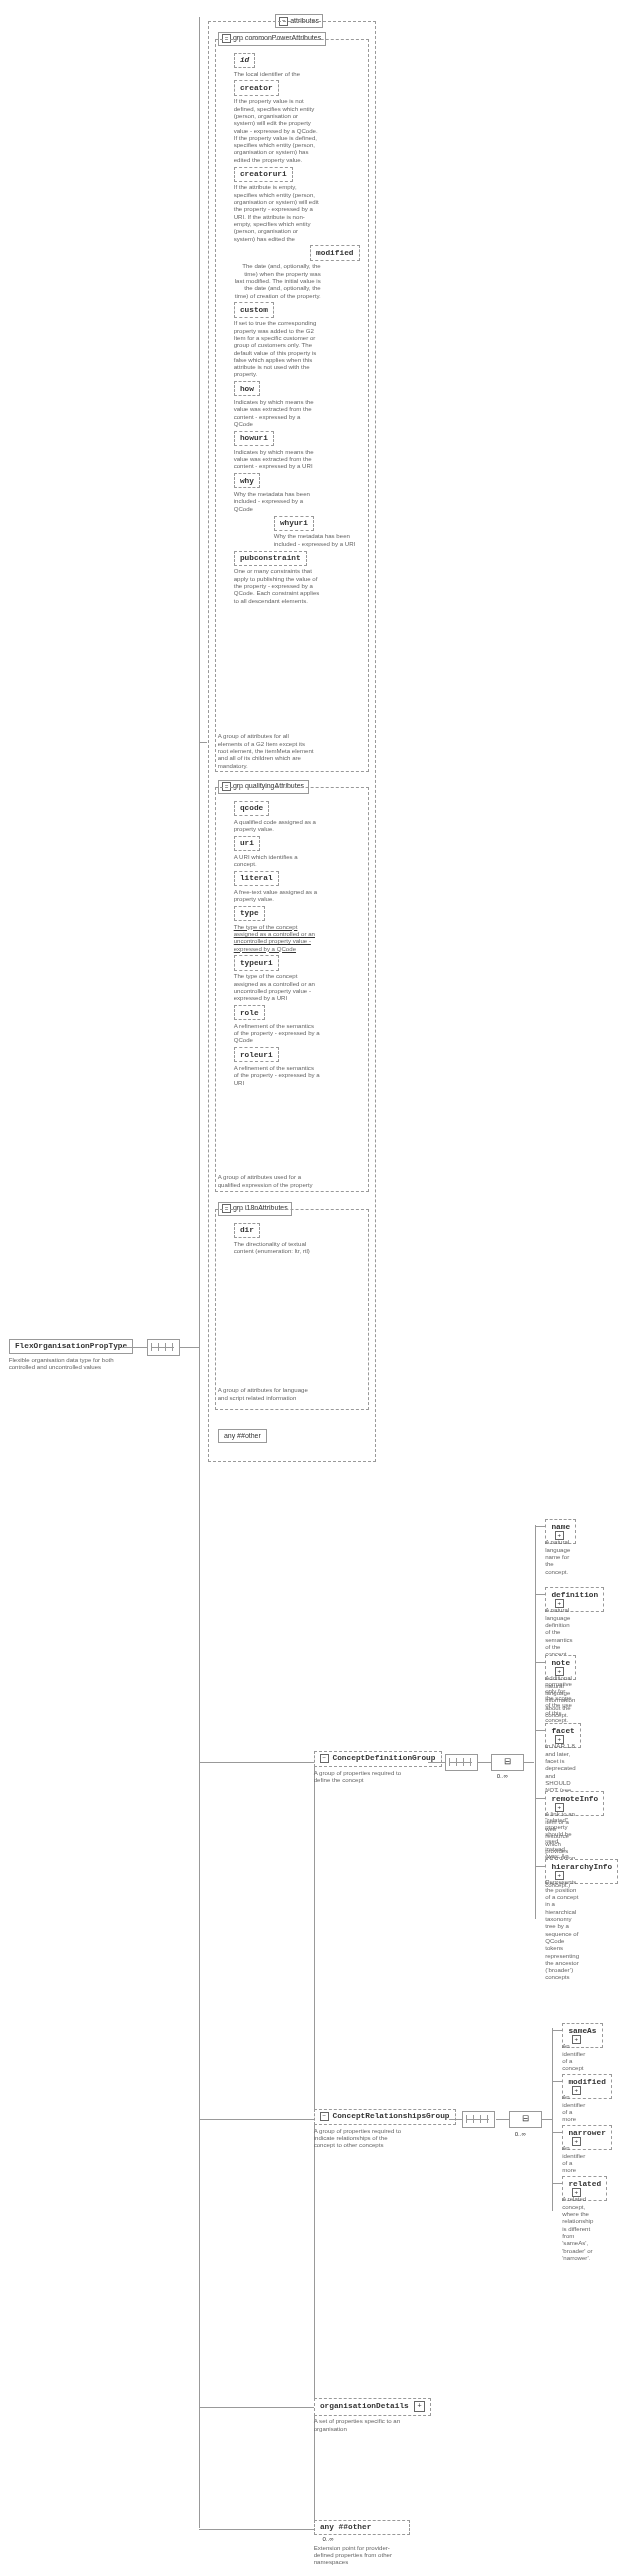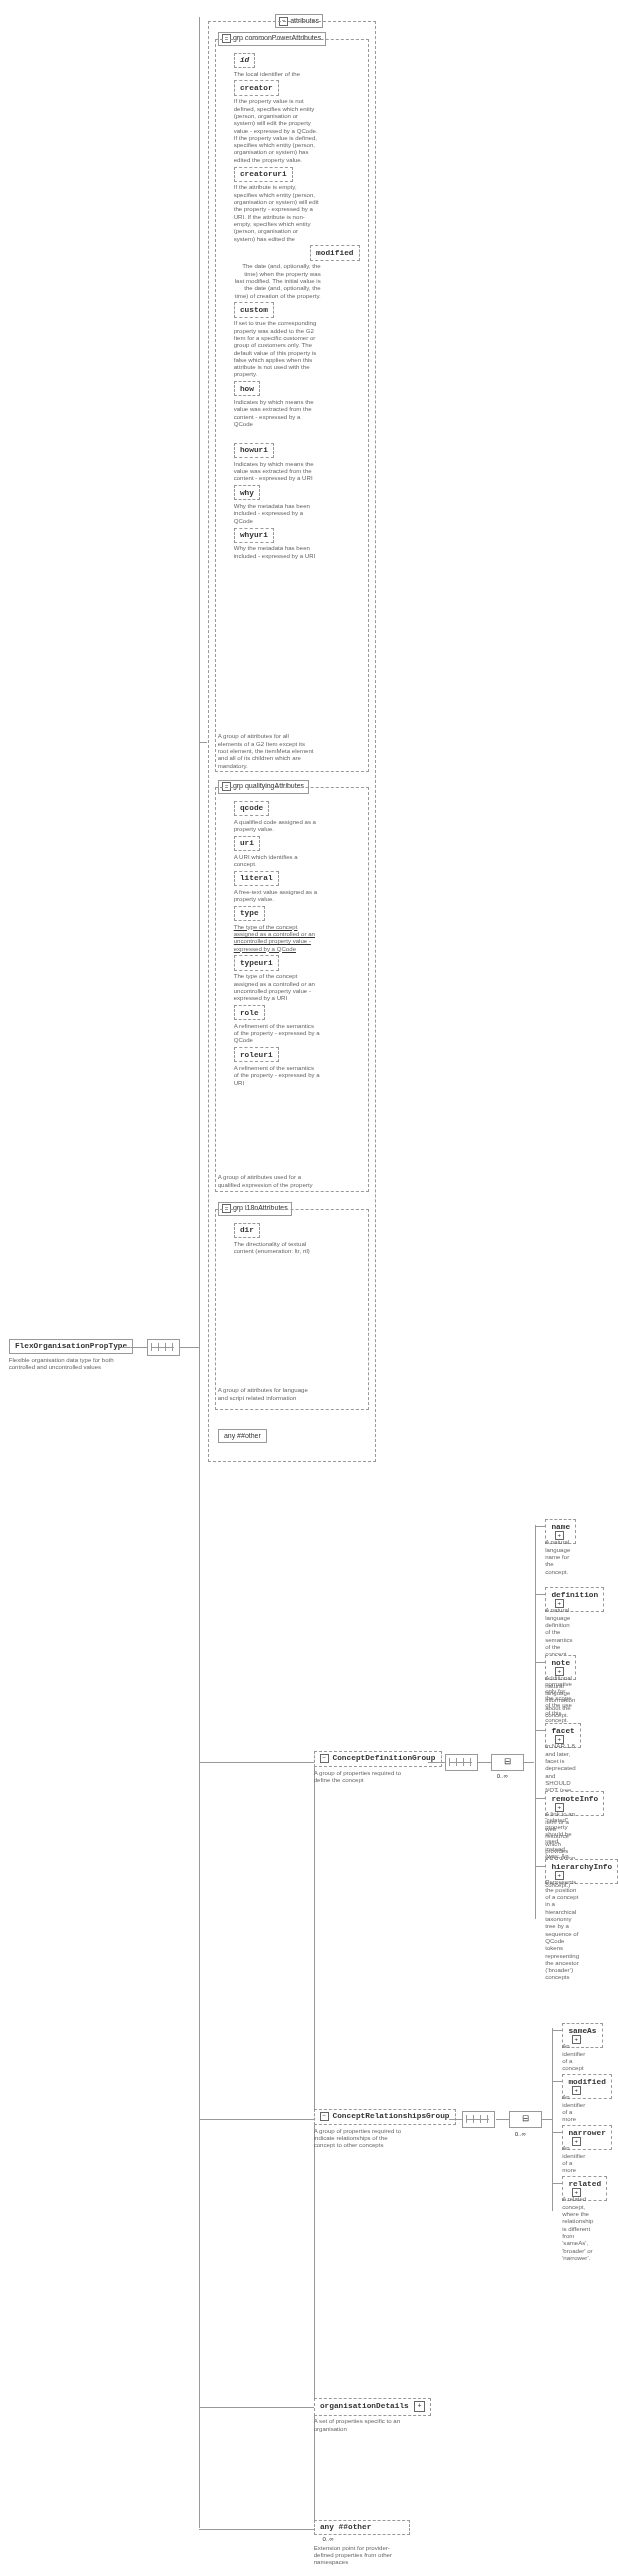--- a/index.html
+++ b/index.html
@@ -56,23 +56,24 @@
 </div>
 <div class="grpbox" style="left:206px;top:30px;width:152px;height:731px"></div>
 
 <div id="common-items" style="position:absolute;left:225px;top:44px;width:126px">
       <div style="position: relative; margin-bottom: 3.5px;"><div class="box dashed" style="display: inline-block; font-style: italic;"><span class="label">id</span></div><div class="desc">The local identifier of the</div></div>
       <div style="position: relative; margin-bottom: 3.5px;"><div class="box dashed" style="display: inline-block;"><span class="label">creator</span></div><div class="desc">If the property value is not defined, specifies which entity (person, organisation or system) will edit the property value - expressed by a QCode. If the property value is defined, specifies which entity (person, organisation or system) has edited the property value.</div></div>
       <div style="position: relative; margin-bottom: 3.5px;"><div class="box dashed" style="display: inline-block;"><span class="label">creatoruri</span></div><div class="desc">If the attribute is empty, specifies which entity (person, organisation or system) will edit the property - expressed by a URI. If the attribute is non-empty, specifies which entity (person, organisation or system) has edited the</div></div>
       <div style="position: relative; margin-bottom: 3.5px; text-align: right;"><div class="box dashed" style="display: inline-block;"><span class="label">modified</span></div><div class="desc">The date (and, optionally, the time) when the property was last modified. The initial value is the date (and, optionally, the time) of creation of the property.</div></div>
       <div style="position: relative; margin-bottom: 3.5px;"><div class="box dashed" style="display: inline-block;"><span class="label">custom</span></div><div class="desc">If set to true the corresponding property was added to the G2 Item for a specific customer or group of customers only. The default value of this property is false which applies when this attribute is not used with the property.</div></div>
       <div style="position: relative; margin-bottom: 3.5px;"><div class="box dashed" style="display: inline-block;"><span class="label">how</span></div><div class="desc">Indicates by which means the value was extracted from the content - expressed by a QCode</div></div>
-      <div style="position: relative; margin-bottom: 3.5px;"><div class="box dashed" style="display: inline-block; margin-top: 12px;"><span class="label">howuri</span></div><div class="desc">Indicates by which means the value was extracted from the content - expressed by a URI</div></div>
+      <div style="position: relative; margin-bottom: 3.5px;"><div class="box dashed" style="display: inline-block;"><span class="label">howuri</span></div><div class="desc">Indicates by which means the value was extracted from the content - expressed by a URI</div></div>
       <div style="position: relative; margin-bottom: 3.5px;"><div class="box dashed" style="display: inline-block;"><span class="label">why</span></div><div class="desc">Why the metadata has been included - expressed by a QCode</div></div>
-      <div style="position: relative; margin-bottom: 3.5px;"><div class="box dashed" style="display: inline-block;"><span class="label">whyuri</span></div><div class="desc">Why the metadata has been included - expressed by a URI</div></div>
+      <div style="position: relative; margin-bottom: 3.5px; margin-left: 40px;"><div class="box dashed" style="display: inline-block;"><span class="label">whyuri</span></div><div class="desc">Why the metadata has been included - expressed by a URI</div></div>
+      <div style="position: relative; margin-bottom: 3.5px;"><div class="box dashed" style="display: inline-block;"><span class="label">pubconstraint</span></div><div class="desc">One or many constraints that apply to publishing the value of the property - expressed by a QCode. Each constraint applies to all descendant elements.</div></div>
     </div>
 <div class="desc wide" style="position:absolute;left:209px;top:722px">A group of attributes for all elements of a G2 Item except its root element, the itemMeta element and all of its children which are mandatory.</div>
 
 <div class="grp-header" style="left:209px;top:771px">
   <span class="minus">−</span><span>grp qualifyingAttributes</span>
 </div>
 <div class="grpbox" style="left:206px;top:778px;width:152px;height:403px"></div>
 <div id="qual-items" style="position:absolute;left:225px;top:792px;width:126px">
       <div style="position: relative; margin-bottom: 3.5px;"><div class="box dashed" style="display: inline-block; text-align: center;"><span class="label">qcode</span></div><div class="desc">A qualified code assigned as a property value.</div></div>
       <div style="position: relative; margin-bottom: 3.5px;"><div class="box dashed" style="display: inline-block;"><span class="label">uri</span></div><div class="desc">A URI which identifies a concept.</div></div>

